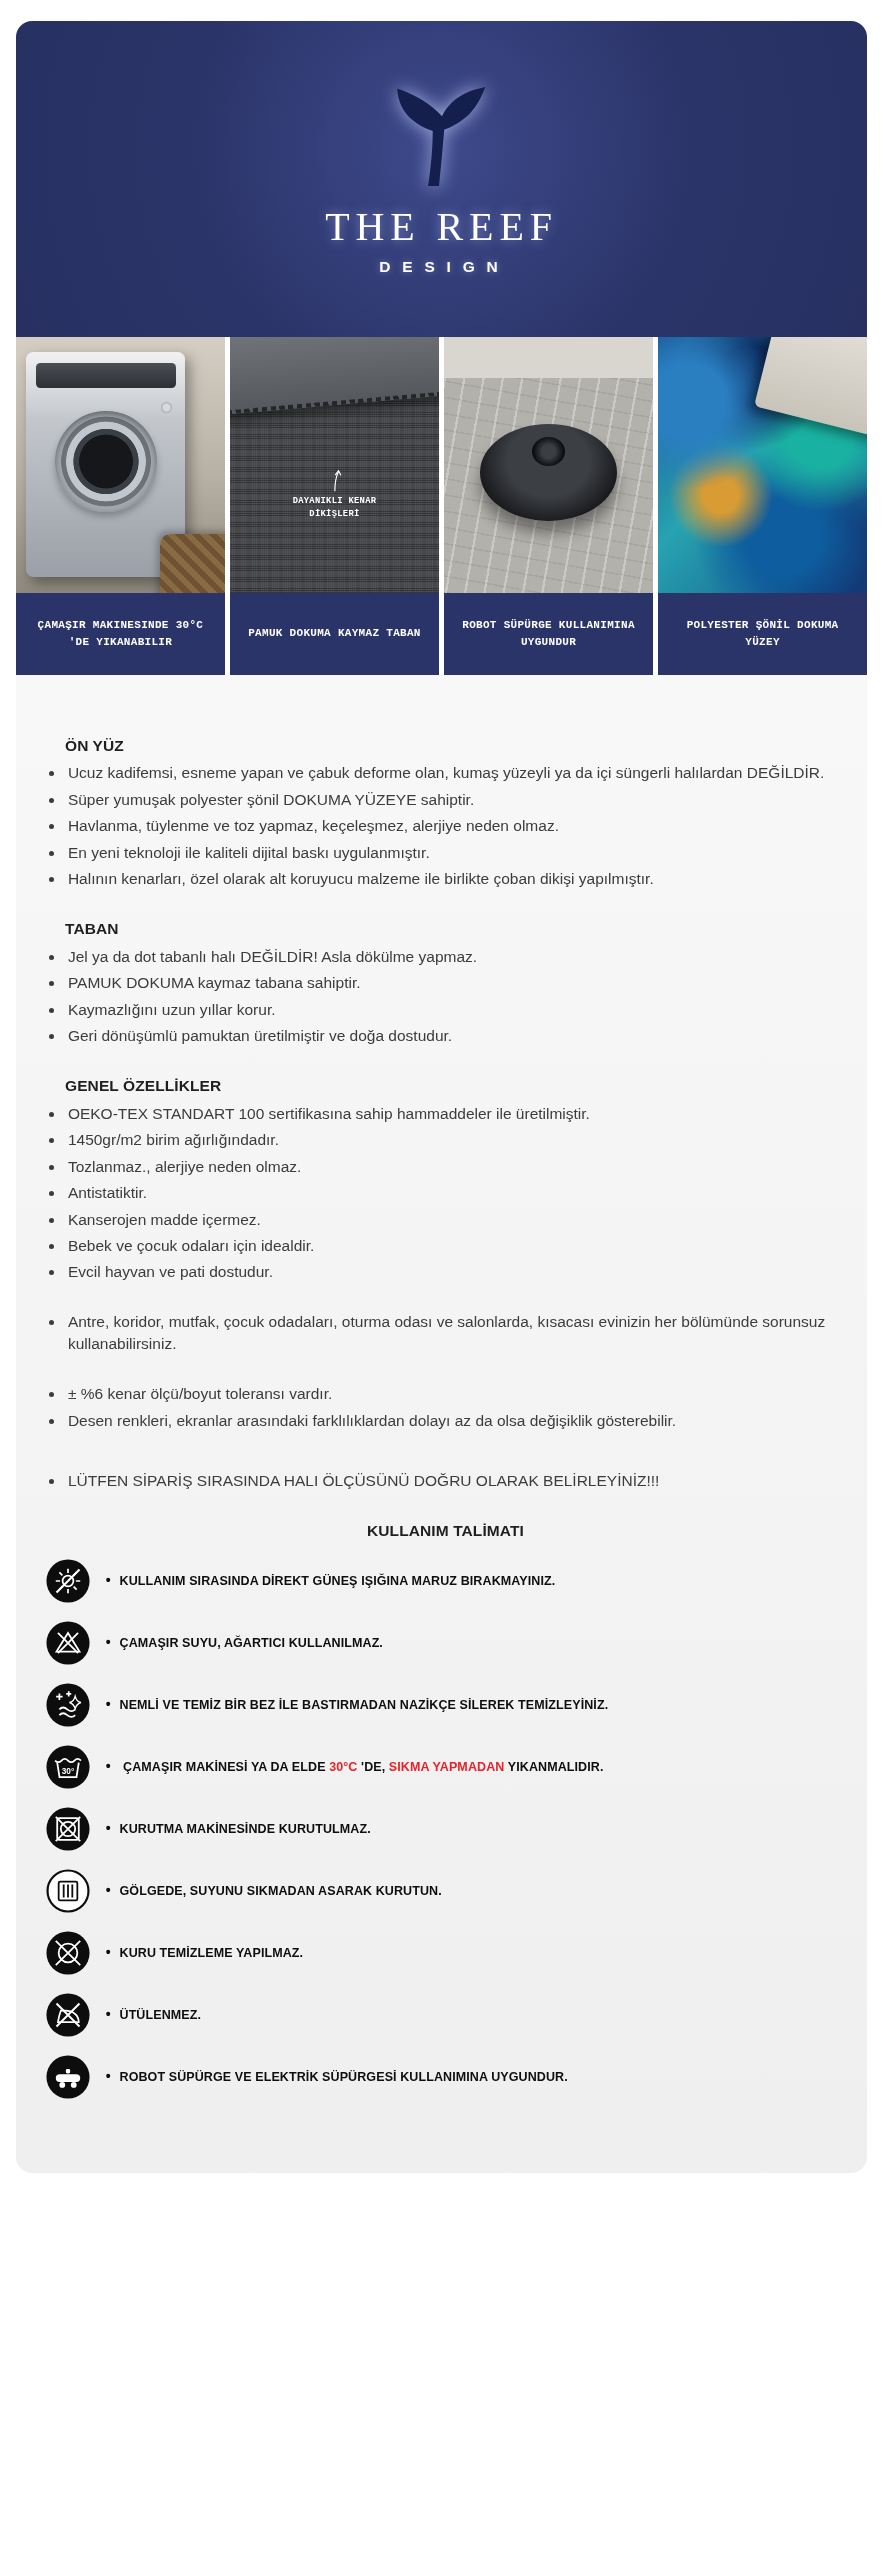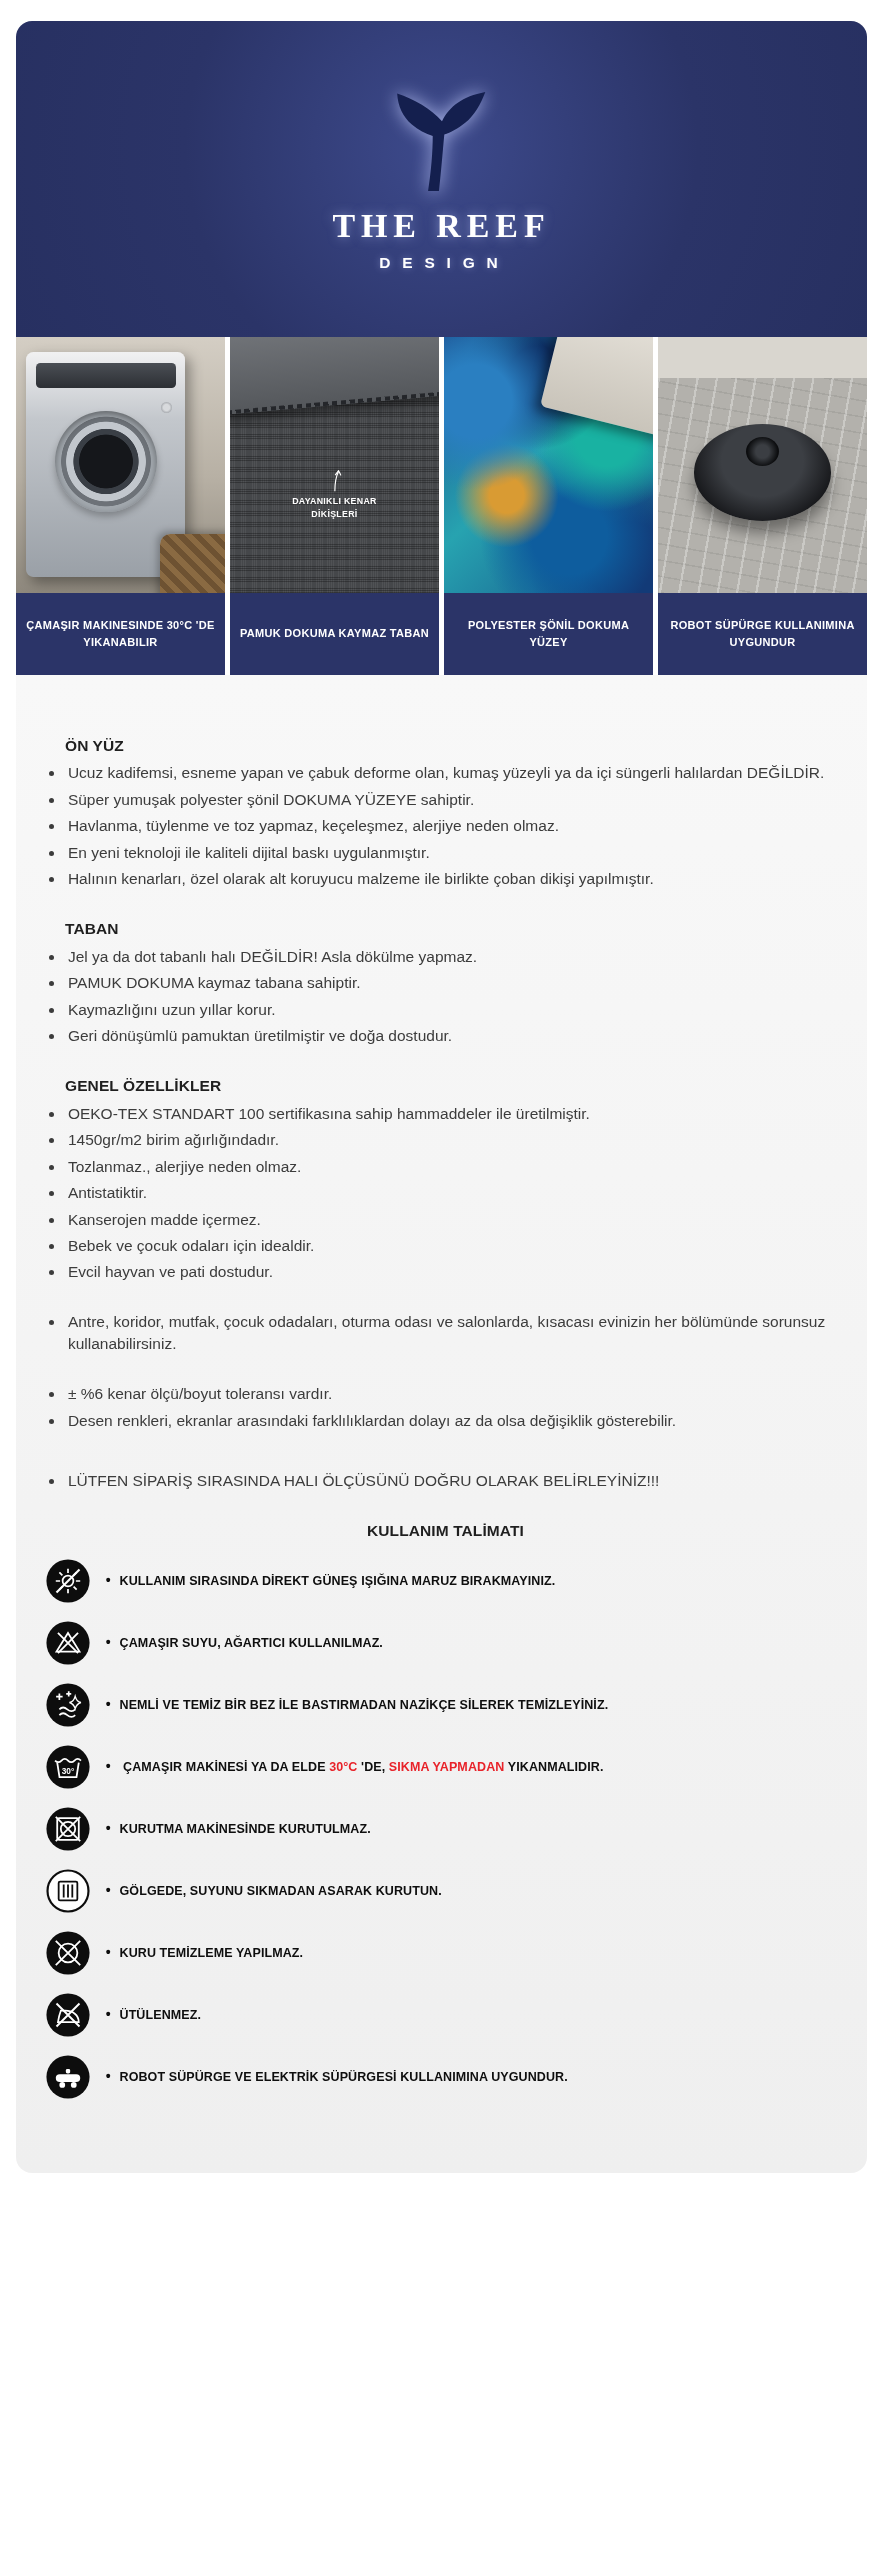--- a/index.html
+++ b/index.html
@@ -10,32 +10,32 @@
   .panel{width:851px;margin:20.6px auto 0;}
 
   
   .brand-header{
     height:316px;border-radius:16px 16px 0 0;
     background:radial-gradient(circle at 50% 40%, #3d4a8c 0%, #2b3468 55%, #273061 100%);
     display:flex;flex-direction:column;align-items:center;justify-content:center;
   }
   .logo-wrap{filter:drop-shadow(0 0 8.8px rgba(200,210,255,.75));margin-top:-7.4px;}
   .brand-name{
-    font-family:"Liberation Serif", serif;color:#fff;font-size:34px;
-    letter-spacing:5.9px;margin-top:10.3px;font-weight:bold;
+    font-family:"Liberation Serif", serif;color:#fff;font-size:40px;
+    letter-spacing:5.9px;margin-top:10.3px;font-weight:normal;
     text-shadow:0 0 10.3px rgba(190,200,255,.55);
   }
   .brand-sub{
     color:#fff;font-size:15.5px;font-weight:bold;letter-spacing:11.8px;
     margin-top:8.8px;text-indent:5.9px;text-shadow:0 0 7.4px rgba(190,200,255,.45);
   }
 
   
   .cards{display:flex;gap:5.2px;background:#fff;}
-  .card{flex:1;display:flex;flex-direction:column;margin:0;}
+  .card{flex:1;display:flex;flex-direction:column;margin:0;font-family:Liberation Mono, monospace;}
   .photo{height:256px;position:relative;overflow:hidden;}
   .card figcaption{
     background:#2b3468;color:#fff;font-weight:bold;font-size:11px;
     letter-spacing:0.3px;text-align:center;height:82px;
     display:flex;align-items:center;justify-content:center;
     line-height:1.55;padding:0 8.8px;box-sizing:border-box;
   }
 
   
   .p-wash{background:linear-gradient(180deg,#d4cec4 0%,#b7b0a4 55%,#8e887d 100%);}
@@ -161,34 +161,34 @@
             <path d="M10 29 C10 16 12 8 15 2" stroke="#fff" stroke-width="1.6" fill="none"></path>
             <path d="M10.5 7 L15 1 L18.5 7.5" stroke="#fff" stroke-width="1.6" fill="none"></path>
           </svg>
           <span>DAYANIKLI KENAR DİKİŞLERİ</span>
         </div>
       </div>
       <figcaption>PAMUK DOKUMA KAYMAZ TABAN</figcaption>
     </figure>
 
     <figure class="card">
-      <div class="photo p-marble">
-        <div class="rug-back"></div>
-      </div>
-      <figcaption>POLYESTER ŞÖNİL DOKUMA YÜZEY</figcaption>
-    </figure>
-
-    <figure class="card">
       <div class="photo p-robot">
         <div class="carpet"></div>
         <div class="robot">
           <div class="turret"></div>
         </div>
       </div>
       <figcaption>ROBOT SÜPÜRGE KULLANIMINA UYGUNDUR</figcaption>
+    </figure>
+
+    <figure class="card">
+      <div class="photo p-marble">
+        <div class="rug-back"></div>
+      </div>
+      <figcaption>POLYESTER ŞÖNİL DOKUMA YÜZEY</figcaption>
     </figure>
 
   </section>
 
   <section class="content">
 
 
     <h3>ÖN YÜZ</h3>
     <ul>
         <li>Ucuz kadifemsi, esneme yapan ve çabuk deforme olan, kumaş yüzeyli ya da içi süngerli halılardan DEĞİLDİR.</li>

